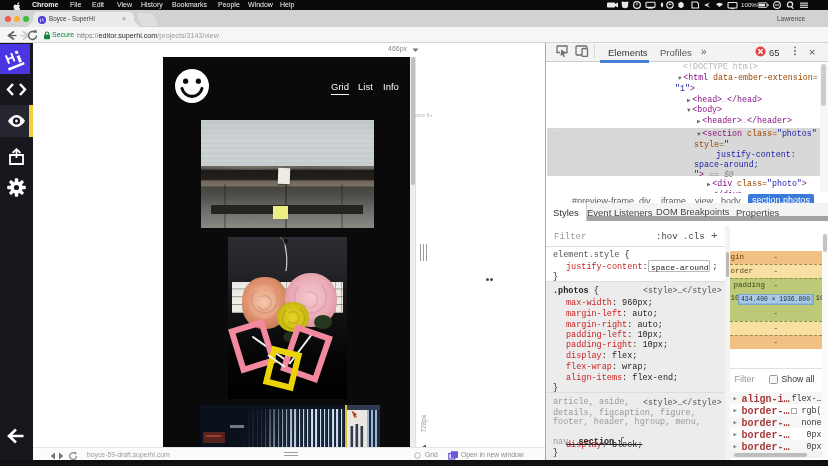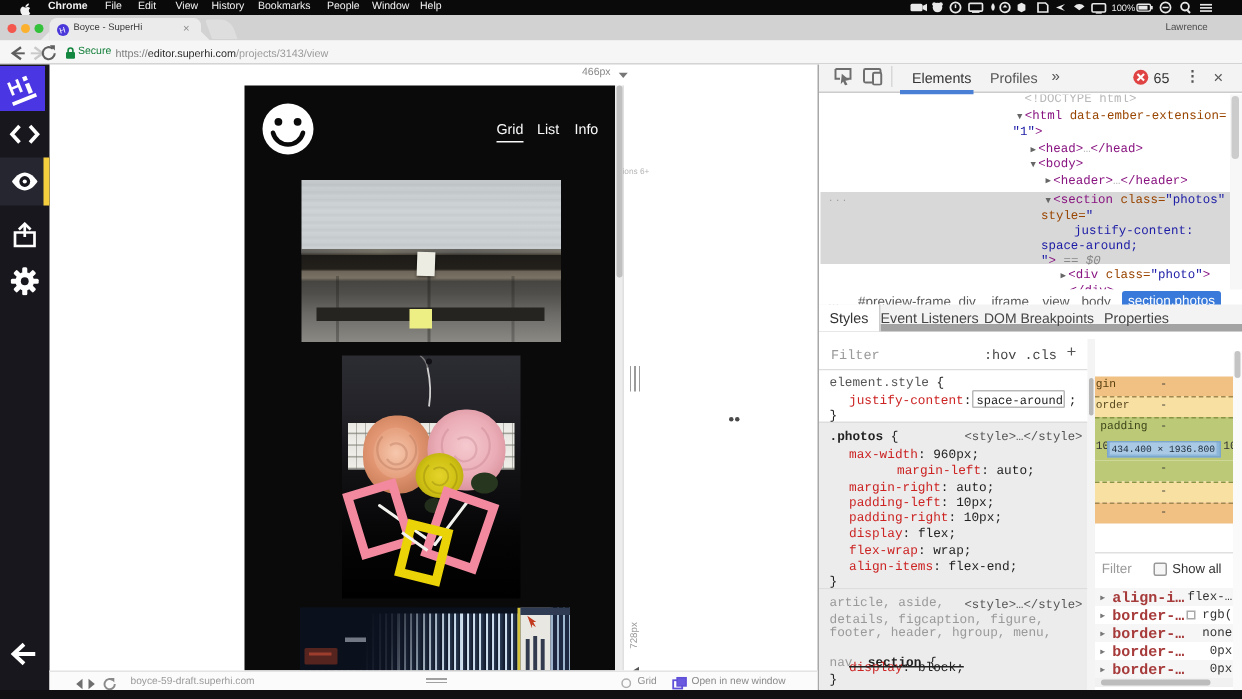--- a/index.html
+++ b/index.html
@@ -377,21 +377,21 @@
     <div class="abs" style="left:0;top:167px;width:179px;height:68px;background:#ececec;"></div>
     <div class="sline" style="top:24px;left:7px;"><span class="sel">element.style</span> {</div>
     <div class="sline" style="top:36px;left:20px;"><span class="pn">justify-content</span>:</div>
     <div class="abs" style="left:102px;top:34px;width:62px;height:12px;background:#fff;border:1px solid #b9b9b9;border-radius:1px;"></div>
     <div class="sline" style="top:36.5px;left:105px;font-size:8px;">space-around</div>
     <div class="sline" style="top:36px;left:166.5px;">;</div>
     <div class="sline" style="top:46px;left:7px;">}</div>
     <div class="sline" style="top:59.5px;left:7px;"><span class="selb">.photos</span> {</div>
     <div class="sline" style="top:60px;left:97px;"><span class="st">&lt;style&gt;…&lt;/style&gt;</span></div>
     <div class="sline" style="top:72px;left:20px;"><span class="pn">max-width</span>: 960px;</div>
-    <div class="sline" style="top:83px;left:20px;margin-left:32px;"><span class="pn">margin-left</span>: auto;</div>
+    <div class="sline" style="top:83px;left:20px;"><span class="pn">margin-left</span>: auto;</div>
     <div class="sline" style="top:93.5px;left:20px;"><span class="pn">margin-right</span>: auto;</div>
     <div class="sline" style="top:104px;left:20px;"><span class="pn">padding-left</span>: 10px;</div>
     <div class="sline" style="top:113.5px;left:20px;"><span class="pn">padding-right</span>: 10px;</div>
     <div class="sline" style="top:125px;left:20px;"><span class="pn">display</span>: flex;</div>
     <div class="sline" style="top:135.5px;left:20px;"><span class="pn">flex-wrap</span>: wrap;</div>
     <div class="sline" style="top:147px;left:20px;"><span class="pn">align-items</span>: flex-end;</div>
     <div class="sline" style="top:156.5px;left:7px;">}</div>
     <div class="sline" style="top:171px;left:7px;"><span class="gsel">article, aside,</span></div>
     <div class="sline" style="top:171.5px;left:97px;"><span class="st">&lt;style&gt;…&lt;/style&gt;</span></div>
     <div class="sline" style="top:182px;left:7px;"><span class="gsel">details, figcaption, figure,</span></div>

